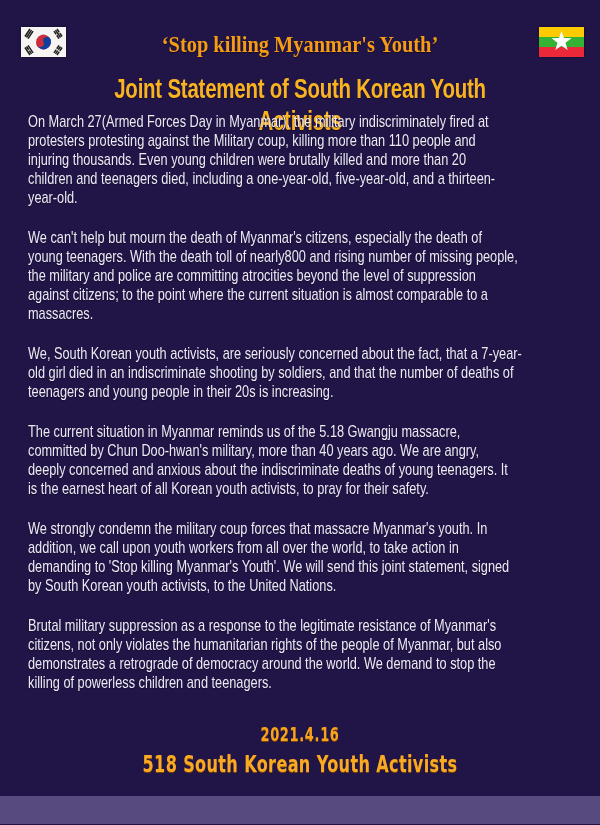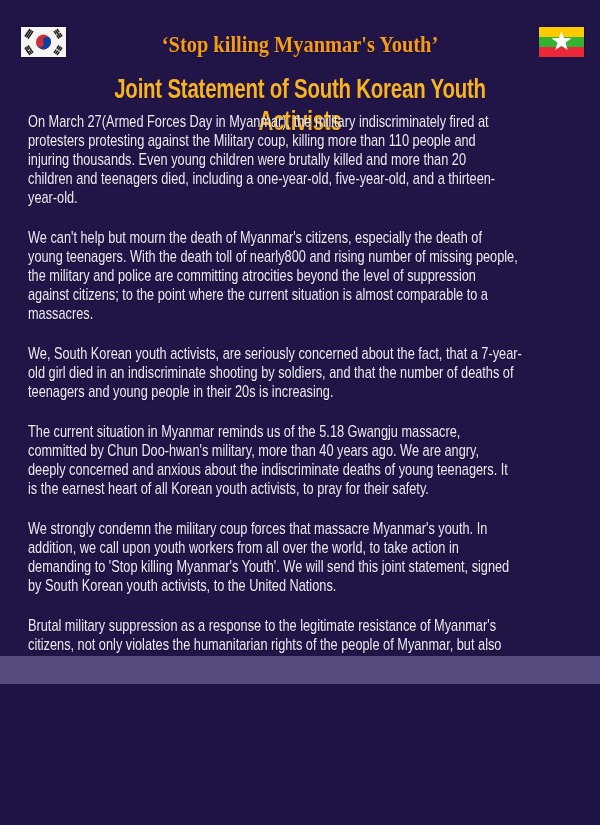--- a/index.html
+++ b/index.html
@@ -1,17 +1,17 @@
 <!DOCTYPE html>
 <html><head>
 <meta charset="utf-8">
 <style>
   html,body { margin:0; padding:0; background:#1f1345; }
   .poster {
-    position:relative; width:600px; height:684px;
+    position:relative; width:600px; height:824px;
     background:#211447; overflow:hidden;
     font-family:"Liberation Sans", sans-serif;
   }
   .flag { position:absolute; width:45px; height:30px; box-shadow:0 0 2px rgba(0,0,0,.5); }
   .flag svg { display:block; }
   .flag-kr { left:21px; top:27px; }
   .flag-mm { left:539px; top:27px; }
 
   .title {
     position:absolute; top:31px; left:0; width:600px; text-align:center;

